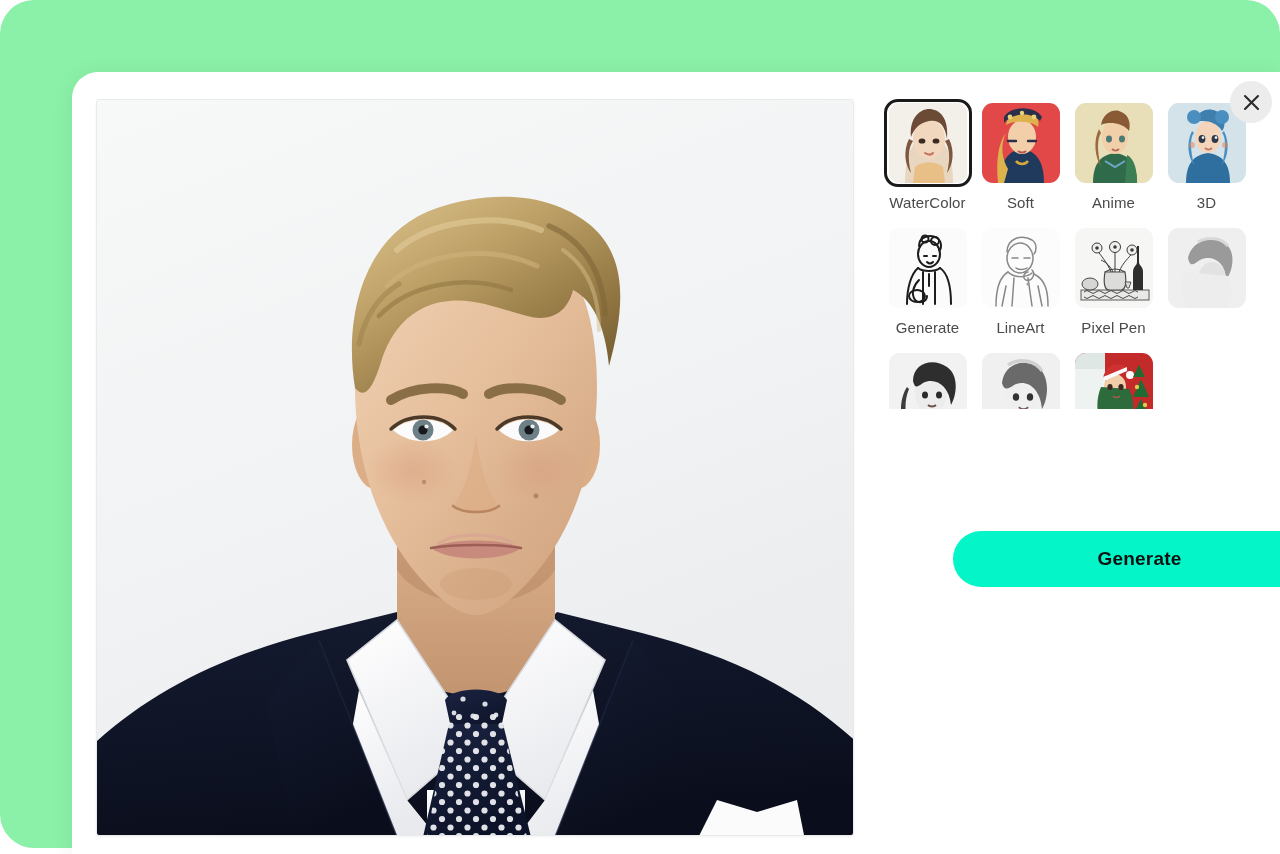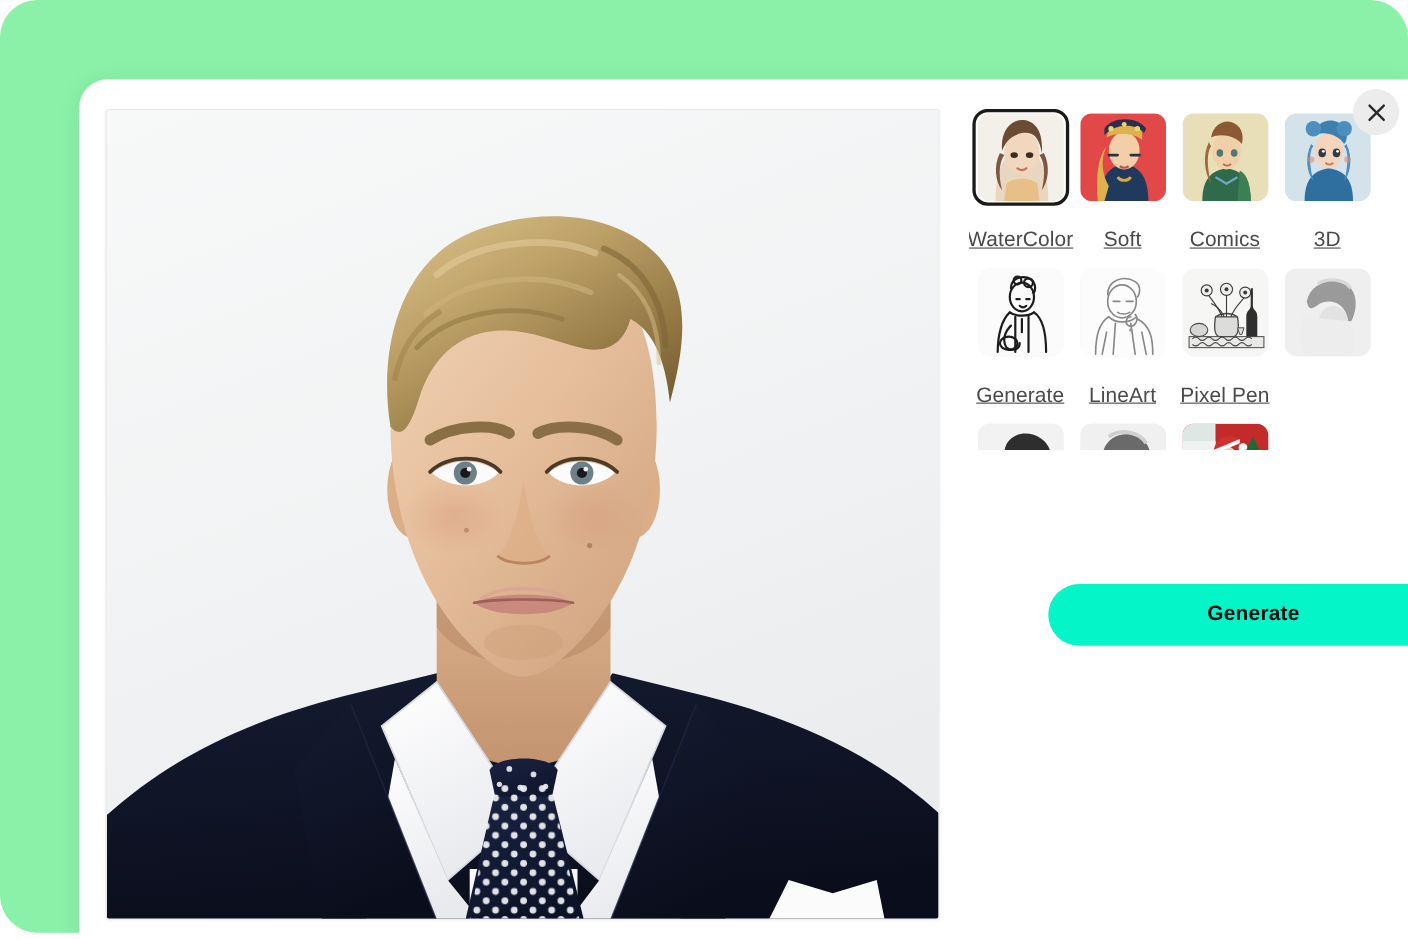--- a/index.html
+++ b/index.html
@@ -139,27 +139,26 @@
     width: 80px;
     height: 80px;
     border-radius: 11px;
     overflow: hidden;
     position: relative;
     background: #f7f7f8;
   }
   .thumb svg { display: block; width: 80px; height: 80px; }
 
   .style-label {
-    margin-top: 22px;
-    font-size: 19px;
+    margin-top: 6px;
+    font-size: 15px;
     color: #4a4a4a;
     line-height: 20px;
     white-space: nowrap;
     letter-spacing: 0.1px;
-    text-decoration: underline;
   }
 
   
   .generate-btn {
     position: absolute;
     left: 72px;
     top: 432px;
     width: 373px;
     height: 56px;
     background: #04f5c8;
@@ -394,21 +393,21 @@
         <path d="M26 22 C28 10 38 6 44 8 C54 11 56 20 54 28 C48 20 34 18 26 22Z" fill="#8a5a34"></path>
         <path d="M24 26 C18 38 20 54 26 64 C22 48 22 36 26 30Z" fill="#9b6a3e"></path>
         <ellipse cx="34" cy="36" rx="3" ry="3.4" fill="#4a7a74"></ellipse>
         <ellipse cx="47" cy="36" rx="3" ry="3.4" fill="#4a7a74"></ellipse>
         <path d="M37 46 C39 48 42 48 44 46" stroke="#b5675a" stroke-width="1.8" fill="none"></path>
         <path d="M30 58 L40 64 L50 58" stroke="#6fa8c8" stroke-width="2" fill="none"></path>
         <path d="M52 52 C60 56 62 68 62 80 L50 80Z" fill="#3d7f55"></path>
       </svg>
                 </div>
               </div>
-              <div class="style-label">Comics</div>
+              <div class="style-label">Anime</div>
             </div>
             <div class="style-item">
               <div class="thumb-frame">
                 <div class="thumb">
                   <svg width="80" height="80" viewBox="0 0 80 80">
                     <rect width="80" height="80" fill="#d4e2ea"></rect>
         <path d="M18 80 C18 60 26 52 40 50 C54 52 62 60 62 80 Z" fill="#2f6fa0"></path>
         <ellipse cx="40" cy="34" rx="13" ry="16" fill="#f4d5bb"></ellipse>
         <path d="M26 20 C28 8 40 4 48 8 C58 12 58 24 54 28 C48 18 34 16 26 20Z" fill="#3f7fae"></path>
         <circle cx="26" cy="14" r="7" fill="#4a8fc0"></circle>

